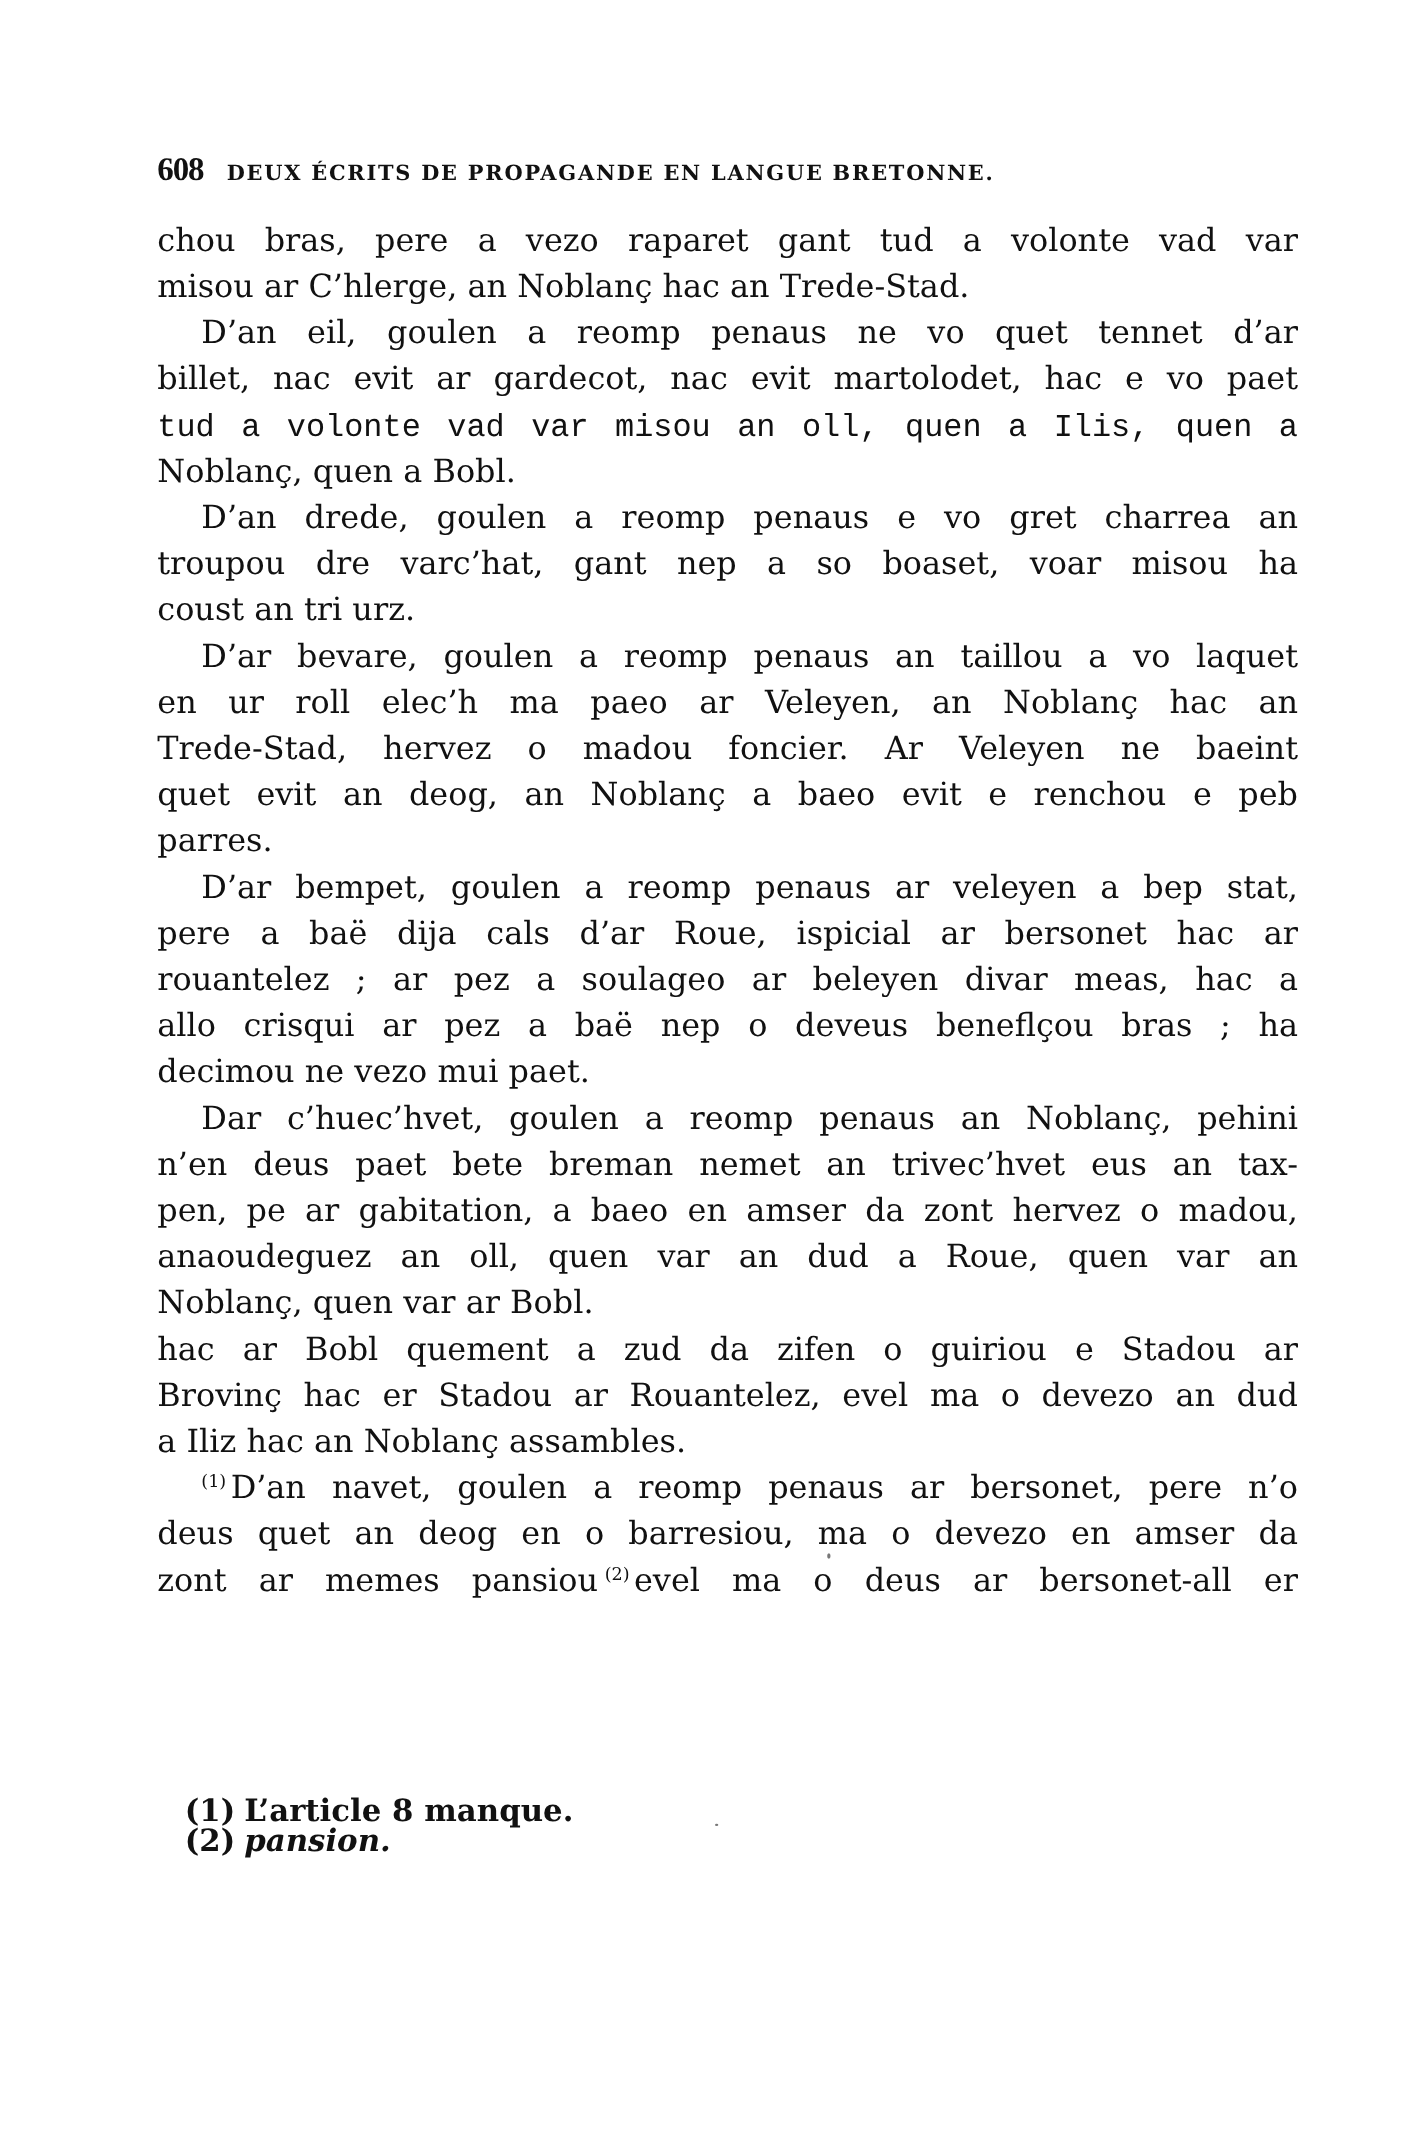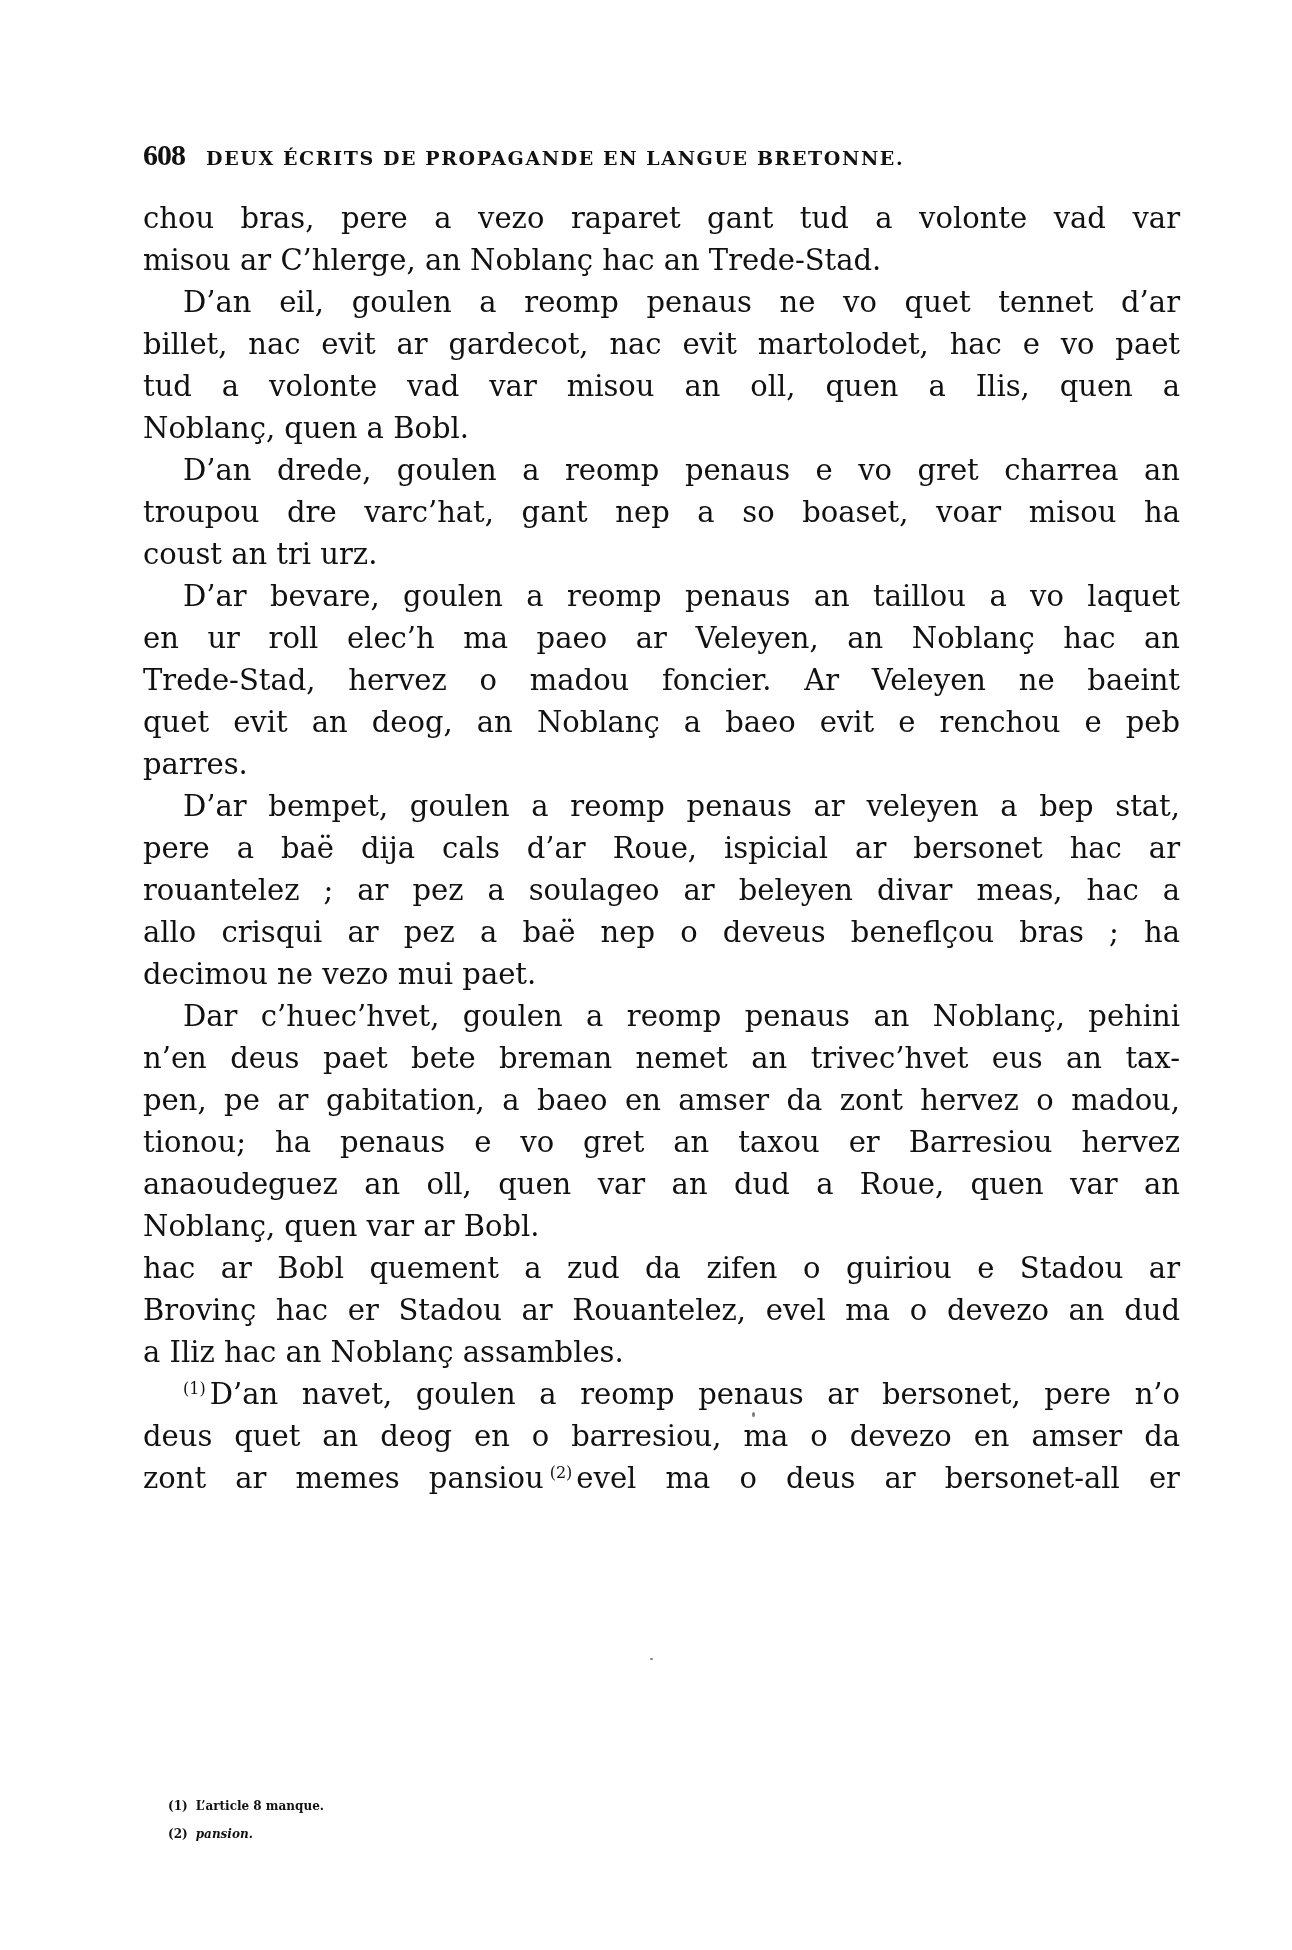--- a/index.html
+++ b/index.html
@@ -85,23 +85,23 @@
     }
     .fnref-inline {
       font-size: 16px;
       vertical-align: 10px;
       line-height: 0;
       margin: 0 4px 0 6px;
     }
     .footnotes {
       position: absolute;
       left: 168px;
-      top: 1792px;
+      top: 1632px;
       font-family: "DejaVu Serif", serif;
-      font-size: 12px;
+      font-size: 28px;
       line-height: 28px;
     }
     .footnote {
       display: block;
       white-space: nowrap;
     }
     .fn-num { font-weight: bold; margin-right: 8px; }
     .fn-text { font-weight: bold; }
     .fn-text.italic { font-style: italic; }
     .speck {
@@ -118,39 +118,38 @@
   <div class="running-head">
     <span class="page-number">608</span>
     <span class="running-title">DEUX ÉCRITS DE PROPAGANDE EN LANGUE BRETONNE.</span>
   </div>
 
   <div class="body-text" id="body-text">
       <div class="line"><span class="line-inner" style="width: 100%;"><span>chou bras, pere a vezo raparet gant tud a volonte vad var</span></span></div>
       <div class="line last"><span class="line-inner" style="width: 100%;"><span>misou ar C’hlerge, an Noblanç hac an Trede-Stad.</span></span></div>
       <div class="line indent"><span class="line-inner" style="width: 100%;"><span>D’an eil, goulen a reomp penaus ne vo quet tennet d’ar</span></span></div>
       <div class="line"><span class="line-inner" style="width: 100%;"><span>billet, nac evit ar gardecot, nac evit martolodet, hac e vo paet</span></span></div>
-      <div class="line"><span class="line-inner" style="width: 100%;"><span>tud a volonte vad var misou an oll, quen a Ilis, quen a</span></span></div>
+      <div class="line"><span class="line-inner" style="width: 100%; font-family: Liberation Mono, monospace;"><span>tud a volonte vad var misou an oll, quen a Ilis, quen a</span></span></div>
       <div class="line last"><span class="line-inner" style="width: 100%;"><span>Noblanç, quen a Bobl.</span></span></div>
       <div class="line indent"><span class="line-inner" style="width: 100%;"><span>D’an drede, goulen a reomp penaus e vo gret charrea an</span></span></div>
       <div class="line"><span class="line-inner" style="width: 100%;"><span>troupou dre varc’hat, gant nep a so boaset, voar misou ha</span></span></div>
       <div class="line last"><span class="line-inner" style="width: 100%;"><span>coust an tri urz.</span></span></div>
       <div class="line indent"><span class="line-inner" style="width: 100%;"><span>D’ar bevare, goulen a reomp penaus an taillou a vo laquet</span></span></div>
       <div class="line"><span class="line-inner" style="width: 100%;"><span>en ur roll elec’h ma paeo ar Veleyen, an Noblanç hac an</span></span></div>
       <div class="line"><span class="line-inner" style="width: 100%;"><span>Trede-Stad, hervez o madou foncier. Ar Veleyen ne baeint</span></span></div>
       <div class="line"><span class="line-inner" style="width: 100%;"><span>quet evit an deog, an Noblanç a baeo evit e renchou e peb</span></span></div>
       <div class="line last"><span class="line-inner" style="width: 100%;"><span>parres.</span></span></div>
       <div class="line indent"><span class="line-inner" style="width: 100%;"><span>D’ar bempet, goulen a reomp penaus ar veleyen a bep stat,</span></span></div>
       <div class="line"><span class="line-inner" style="width: 100%;"><span>pere a baë dija cals d’ar Roue, ispicial ar bersonet hac ar</span></span></div>
       <div class="line"><span class="line-inner" style="width: 100%;"><span>rouantelez ; ar pez a soulageo ar beleyen divar meas, hac a</span></span></div>
       <div class="line"><span class="line-inner" style="width: 100%;"><span>allo crisqui ar pez a baë nep o deveus beneflçou bras ; ha</span></span></div>
       <div class="line last"><span class="line-inner" style="width: 100%;"><span>decimou ne vezo mui paet.</span></span></div>
       <div class="line indent"><span class="line-inner" style="width: 100%;"><span>Dar c’huec’hvet, goulen a reomp penaus an Noblanç, pehini</span></span></div>
       <div class="line"><span class="line-inner" style="width: 100%;"><span>n’en deus paet bete breman nemet an trivec’hvet eus an tax-</span></span></div>
       <div class="line"><span class="line-inner" style="width: 100%;"><span>pen, pe ar gabitation, a baeo en amser da zont hervez o madou,</span></span></div>
-      <div class="line"><span class="line-inner" style="width: 100%;"><span>tionou; ha penaus e vo gret an taxou er Barresiou hervez</span></span></div>
       <div class="line"><span class="line-inner" style="width: 100%;"><span>anaoudeguez an oll, quen var an dud a Roue, quen var an</span></span></div>
       <div class="line last"><span class="line-inner" style="width: 100%;"><span>Noblanç, quen var ar Bobl.</span></span></div>
       <div class="line"><span class="line-inner" style="width: 100%;"><span>hac ar Bobl quement a zud da zifen o guiriou e Stadou ar</span></span></div>
       <div class="line"><span class="line-inner" style="width: 100%;"><span>Brovinç hac er Stadou ar Rouantelez, evel ma o devezo an dud</span></span></div>
       <div class="line last"><span class="line-inner" style="width: 100%;"><span>a Iliz hac an Noblanç assambles.</span></span></div>
       <div class="line indent"><span class="line-inner" style="width: 100%;"><span class="fnref">(1)</span><span>D’an navet, goulen a reomp penaus ar bersonet, pere n’o</span></span></div>
       <div class="line"><span class="line-inner" style="width: 100%;"><span>deus quet an deog en o barresiou, ma o devezo en amser da</span></span></div>
       <div class="line"><span class="line-inner" style="width: 100%;"><span>zont ar memes pansiou</span><span class="fnref-inline">(2)</span><span>evel ma o deus ar bersonet-all er</span></span></div>
     </div>
 

